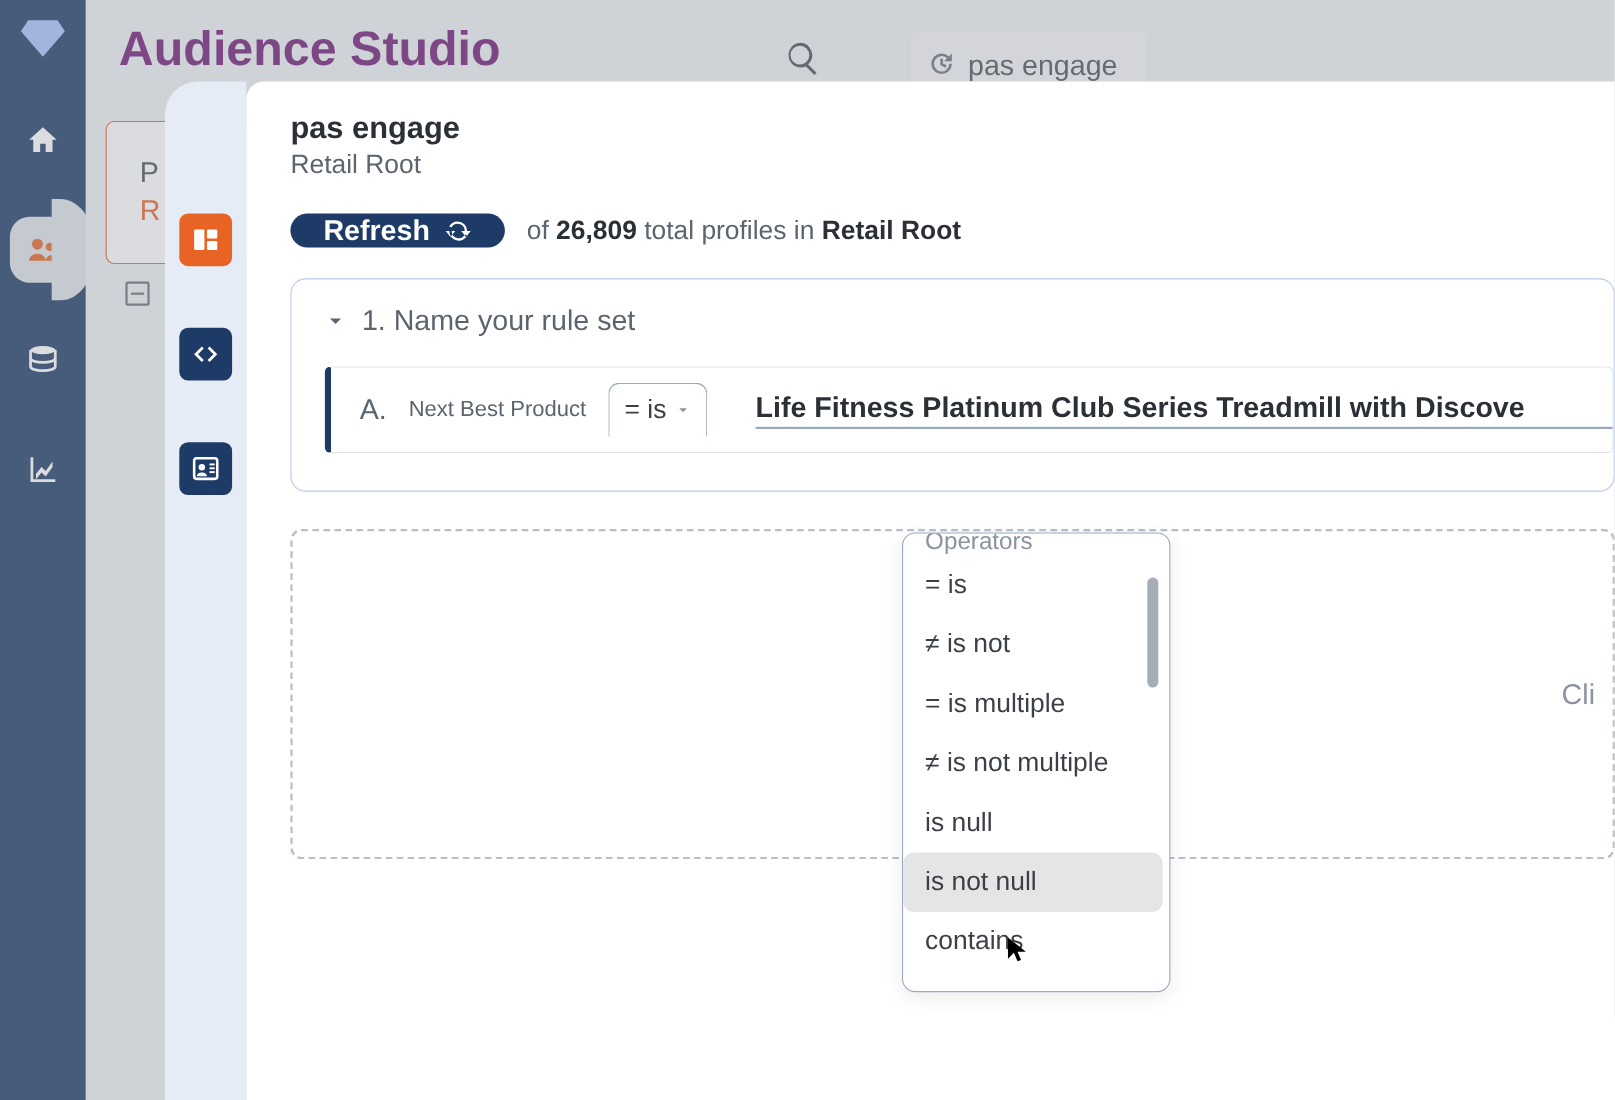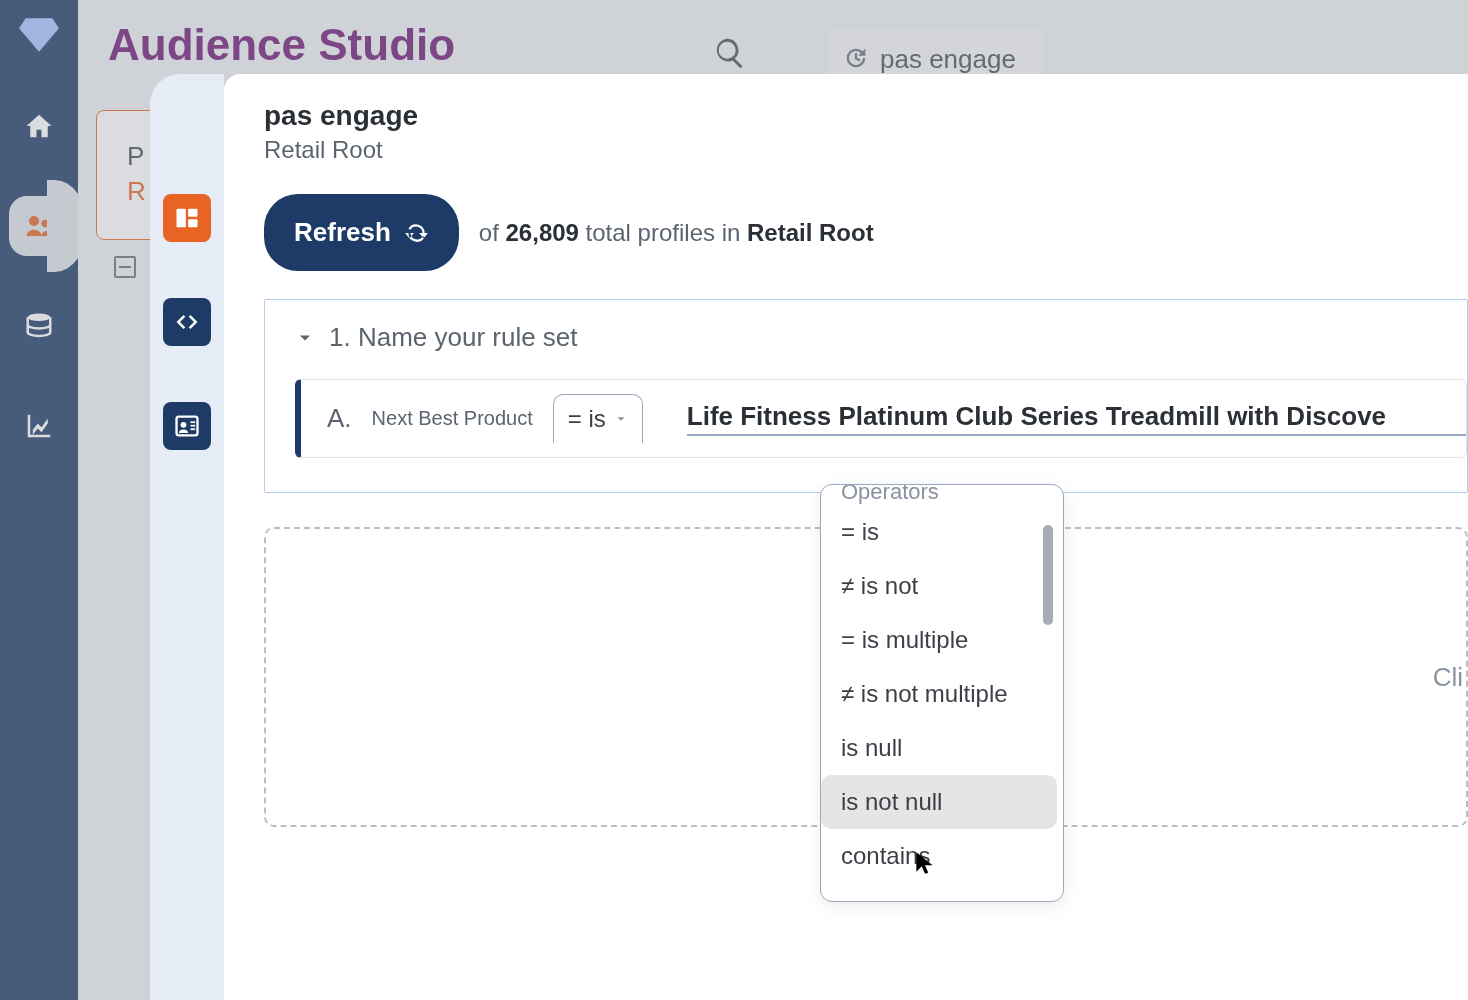--- a/index.html
+++ b/index.html
@@ -48,27 +48,27 @@
   .modal-bar .mbtn svg{width:28px;height:28px;fill:#fff;}
   .modal-bar .mbtn.orange{background:var(--orange);}
   .modal-bar .mbtn.navy{background:var(--navy);}
   
   
   .modal{flex:1;background:var(--panel);border-radius:16px 0 0 0;padding:26px 0 0 40px;position:relative;}
   .modal h2{margin:0;font-size:28px;font-weight:700;color:#2b2f36;}
   .modal .breadcrumb{font-size:24px;color:#5c6470;margin-top:4px;}
   
   .refresh-row{display:flex;align-items:center;gap:20px;margin-top:30px;}
-  .refresh-btn{background:var(--navy);color:#fff;border:none;border-radius:34px;padding:23px 30px;font-size:26px;font-weight:600;display:flex;align-items:center;gap:12px;cursor:pointer;}
+  .refresh-btn{background:var(--navy);color:#fff;border:none;border-radius:34px;padding:0 30px;font-size:26px;font-weight:600;display:flex;align-items:center;gap:12px;cursor:pointer;}
   .refresh-btn svg{width:26px;height:26px;fill:#fff;}
   .profiles-text{font-size:24px;color:#5c6470;}
   .profiles-text b{color:#2b2f36;font-weight:700;}
   
   
-  .ruleset{margin-top:28px;margin-right:0;border:1.5px solid #b8cbe8;border-radius:2px;padding:22px 0 34px 30px;}
+  .ruleset{margin-top:28px;margin-right:0;border:1.5px solid #b8cbe8;border-radius:14px;padding:22px 0 34px 30px;}
   .ruleset-header{display:flex;align-items:center;gap:14px;font-size:26px;color:#5c6470;}
   .ruleset-header svg{width:20px;height:20px;fill:#5c6470;}
   
   .rule-row{margin-top:26px;display:flex;align-items:center;gap:20px;position:relative;border:1px solid #dfe3e8;border-left:6px solid var(--navy);border-radius:6px;padding:14px 0 14px 26px;}
   .rule-label{font-size:26px;color:#5c6470;}
   .rule-attr{font-size:20px;color:#5c6470;}
   
   
   .op-trigger{display:flex;align-items:center;gap:8px;border:1.5px solid #9aa9c0;border-bottom:none;border-radius:10px 10px 0 0;padding:10px 14px;font-size:24px;color:#3b3f46;min-width:90px;position:relative;cursor:pointer;}
   .op-trigger svg{width:14px;height:14px;fill:#8b93a0;}
@@ -76,21 +76,21 @@
   .rule-value{font-size:26px;font-weight:700;color:#2b2f36;border-bottom:2px solid #9aa9c0;padding-bottom:2px;flex:1;white-space:nowrap;overflow:hidden;margin-left:24px;}
   
   
   .dropdown{position:absolute;left:596px;top:410px;width:244px;background:#fff;border:1.5px solid #9aa9c0;border-radius:12px;box-shadow:0 4px 18px rgba(0,0,0,0.08);z-index:50;padding:0 6px 18px 0;overflow:hidden;}
   .dropdown .dd-title{font-size:22px;color:#8b93a0;padding:0 20px;margin-top:-6px;}
   .dropdown .dd-item{font-size:24px;color:#3b3f46;padding:13px 20px;border-radius:10px;cursor:pointer;}
   .dropdown .dd-item.hover{background:#e5e5e5;}
   .dd-scroll{position:absolute;right:10px;top:40px;width:10px;height:100px;background:#a7adb6;border-radius:5px;}
   
   
-  .dropzone{margin-top:34px;margin-right:0;height:300px;border:2px dashed #b9bfc8;border-radius:10px;display:flex;align-items:center;justify-content:flex-end;padding-right:3px;}
+  .dropzone{margin-top:34px;margin-right:0;height:300px;border:2px dashed #b9bfc8;border-radius:10px;display:flex;align-items:center;justify-content:flex-end;padding-right:16px;}
   .dropzone .dz-text{font-size:26px;color:#8b93a0;}
   
   
   .cursor{position:absolute;left:690px;top:776px;z-index:60;}
   .cursor svg{width:22px;height:26px;}
 </style>
 </head>
 <body>
 
 <div class="rail">

